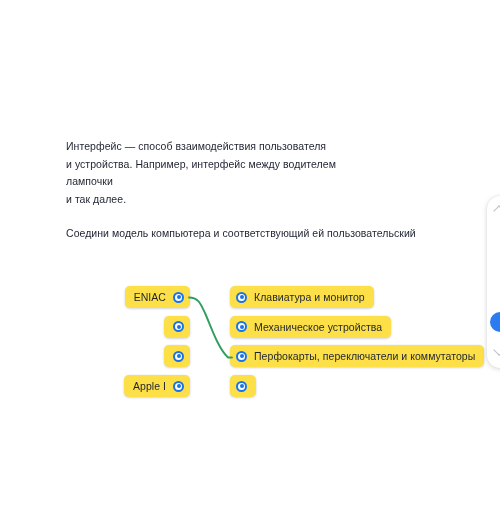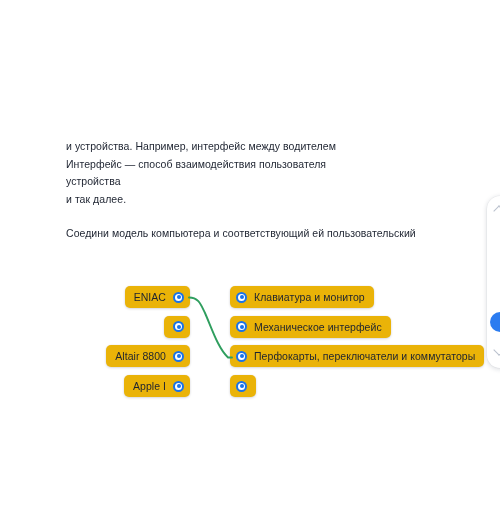--- a/index.html
+++ b/index.html
@@ -72,21 +72,21 @@
     right: 0;
     flex-direction: row;
   }
   .col-right .row {
     left: 0;
     flex-direction: row;
     text-align: center;
   }
 
   .pill {
-    background: #eab308;
+    background: #fde047;
     border-radius: 5px;
     box-shadow: 0 1px 2.5px rgba(22, 32, 56, 0.16),
                 0 0 0 0.5px rgba(22, 32, 56, 0.035);
     height: 22px;
     display: flex;
     align-items: center;
     padding: 0 8px;
     box-sizing: border-box;
     white-space: nowrap;
   }
@@ -171,23 +171,23 @@
   }
   .side-panel-chev.down {
     top: 150px;
     transform: rotate(45deg);
   }
 </style>
 <style>.dot::after{background:#1a73e8;}</style></head>
 <body style="background: rgb(255, 255, 255); color: rgb(29, 35, 48);">
 
 <div class="prose">
+  <p>Интерфейс — способ взаимодействия пользователя</p>
   <p>и устройства. Например, интерфейс между водителем</p>
-  <p>Интерфейс — способ взаимодействия пользователя</p>
-  <p>устройства</p>
+  <p>лампочки</p>
   <p>и так далее.</p>
   <div class="para-gap"></div>
   <p>Соедини модель компьютера и соответствующий ей пользовательский</p>
 </div>
 
 <div class="match">
 
   <div class="col col-left">
 
     <div class="row row-0">
@@ -198,21 +198,20 @@
     </div>
 
     <div class="row row-1">
       <div class="pill">
         <span class="dot" style="border-color: rgb(26, 115, 232);"></span>
       </div>
     </div>
 
     <div class="row row-2">
       <div class="pill">
-        <span class="pill-label">Altair 8800</span>
         <span class="dot" style="border-color: rgb(26, 115, 232);"></span>
       </div>
     </div>
 
     <div class="row row-3">
       <div class="pill">
         <span class="pill-label">Apple I</span>
         <span class="dot" style="border-color: rgb(26, 115, 232);"></span>
       </div>
     </div>
@@ -223,21 +222,21 @@
     <div class="row row-0">
       <div class="pill">
         <span class="dot" style="border-color: rgb(26, 115, 232);"></span>
         <span class="pill-label">Клавиатура и монитор</span>
       </div>
     </div>
 
     <div class="row row-1">
       <div class="pill">
         <span class="dot" style="border-color: rgb(26, 115, 232);"></span>
-        <span class="pill-label">Механическое интерфейс</span>
+        <span class="pill-label">Механическое устройства</span>
       </div>
     </div>
 
     <div class="row row-2">
       <div class="pill">
         <span class="dot" style="border-color: rgb(26, 115, 232);"></span>
         <span class="pill-label">Перфокарты, переключатели и коммутаторы</span>
       </div>
     </div>
 

